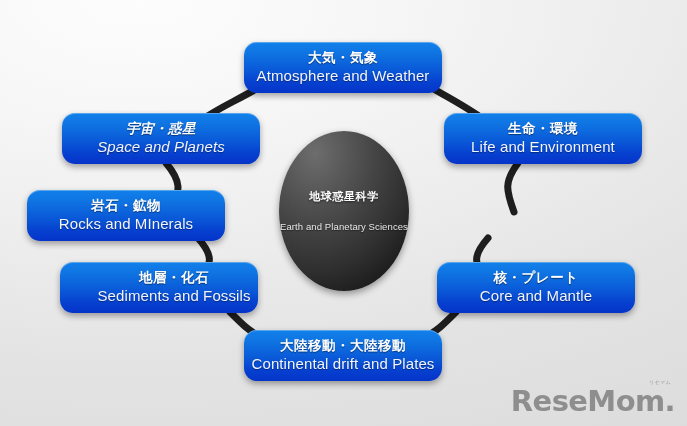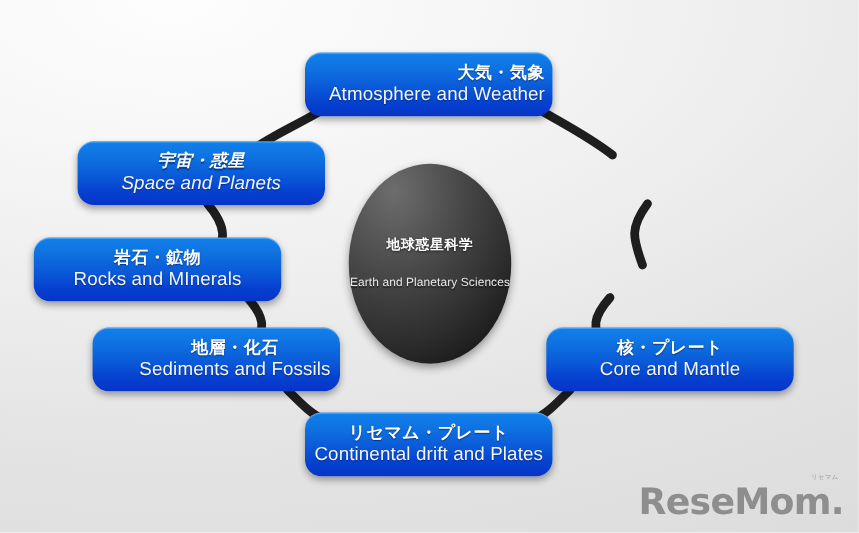--- a/index.html
+++ b/index.html
@@ -103,24 +103,24 @@
     color: #f2f5fb;
     font-size: 15px;
     margin-top: 2px;
     letter-spacing: 0.1px;
     line-height: 1.1;
     white-space: nowrap;
     text-shadow: 0 1px 1px rgba(0,0,0,0.40);
   }
 
   
-  .n-top        { left: 244px; top: 42px; align-items: flex-end; }
+  .n-top        { left: 244px; top: 42px; }
   .n-upper-left { left: 62px;  top: 113px; font-style: italic; }
   .n-left       { left: 27px;  top: 190px; }
-  .n-lower-left { left: 74px;  top: 262px; padding-left: 36px; }
+  .n-lower-left { left: 60px;  top: 262px; padding-left: 36px; }
   .n-bottom     { left: 244px; top: 330px; }
   .n-upper-right{ left: 444px; top: 113px; }
   .n-right      { left: 460px; top: 190px; }
   .n-lower-right{ left: 437px; top: 262px; }
 
   
   .logo {
     position: absolute;
     z-index: 4;
     right: 12px;
@@ -195,24 +195,28 @@
     <div class="node-jp">岩石・鉱物</div>
     <div class="node-en">Rocks and MInerals</div>
   </div>
 
   <div class="node n-lower-left">
     <div class="node-jp">地層・化石</div>
     <div class="node-en">Sediments and Fossils</div>
   </div>
 
   <div class="node n-bottom">
-    <div class="node-jp">リセマム・プレート</div>
+    <div class="node-jp">大陸移動・大陸移動</div>
     <div class="node-en">Continental drift and Plates</div>
   </div>
 
+  <div class="node n-upper-right">
+    <div class="node-jp">生命・環境</div>
+    <div class="node-en">Life and Environment</div>
+  </div>
 
 
   <div class="node n-lower-right">
     <div class="node-jp">核・プレート</div>
     <div class="node-en">Core and Mantle</div>
   </div>
 
   <div class="logo">
     <span class="logo-wrap">
       <span class="logo-ruby">リセマム</span>

